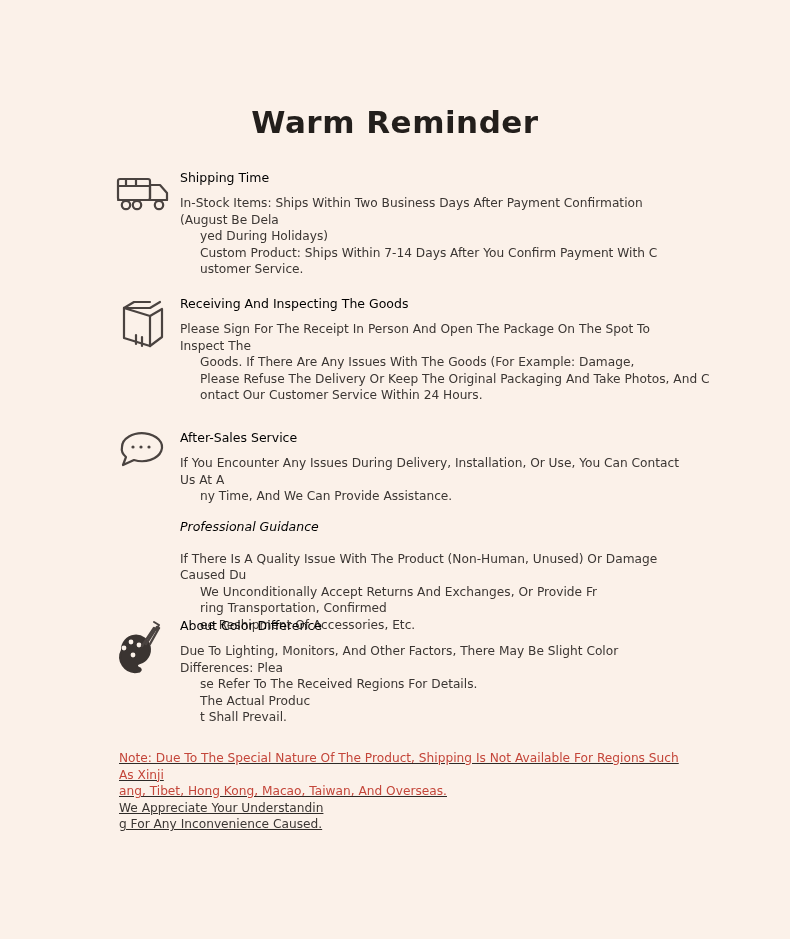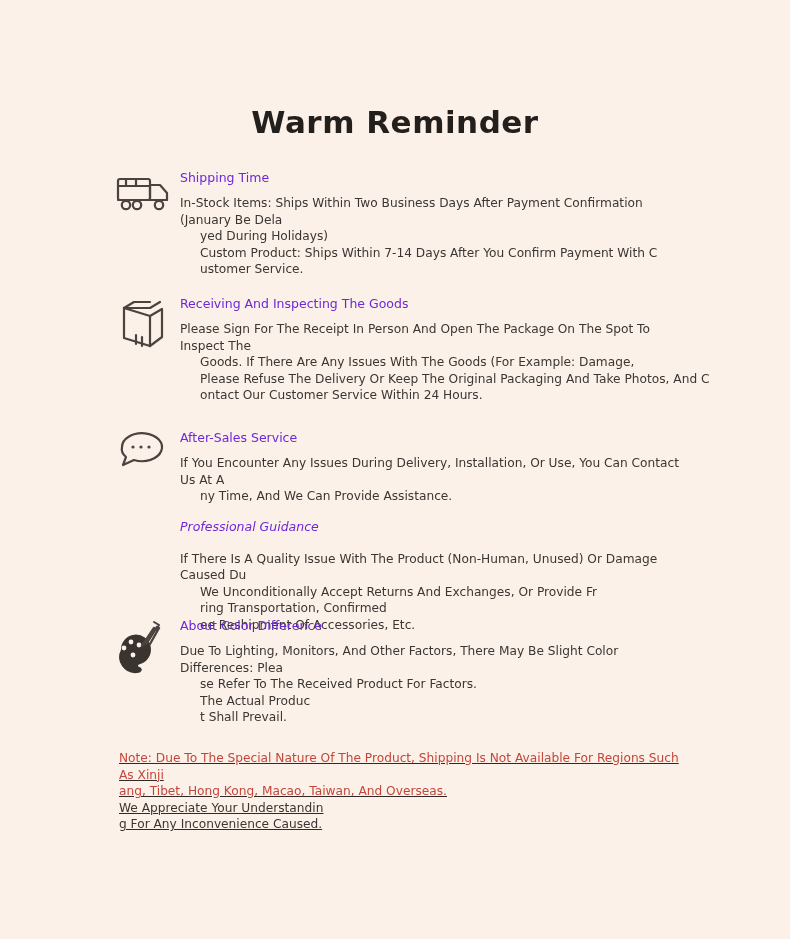--- a/index.html
+++ b/index.html
@@ -41,21 +41,21 @@
     left: 0;
     top: 0;
     width: 64px;
     height: 52px;
   }
   .sec-body {
     margin-left: 68px;
   }
   .sec-head {
     font-size: 12.5px;
-    color: #6d28d9;
+    color: #000000;
     line-height: 16px;
     margin-bottom: 7px;
   }
   .sec-line {
     font-size: 12.2px;
     color: #3b3633;
     line-height: 16.5px;
     width: 510px;
   }
   .sec-line.gap {
@@ -100,21 +100,21 @@
           <line x1="24" y1="9" x2="24" y2="16"></line>
           <line x1="6" y1="30" x2="55" y2="30"></line>
           <circle cx="14" cy="35" r="4.2"></circle>
           <circle cx="25" cy="35" r="4.2"></circle>
           <circle cx="47" cy="35" r="4.2"></circle>
         </g>
       </svg>
     </div>
     <div class="sec-body">
       <div class="sec-head">Shipping Time</div>
-      <div class="sec-line gap">In-Stock Items: Ships Within Two Business Days After Payment Confirmation (January Be Dela</div>
+      <div class="sec-line gap">In-Stock Items: Ships Within Two Business Days After Payment Confirmation (August Be Dela</div>
       <div class="sec-line tight">yed During Holidays)</div>
       <div class="sec-line tight">Custom Product: Ships Within 7-14 Days After You Confirm Payment With C</div>
       <div class="sec-line tight">ustomer Service.</div>
     </div>
   </div>
 
   <div class="section" style="top:296px;">
     <div class="sec-icon">
       <svg width="64" height="58" viewBox="0 0 64 58">
         <g fill="none" stroke="#4a4340" stroke-width="2.2" stroke-linecap="round" stroke-linejoin="round">
@@ -171,21 +171,21 @@
           <path d="M30 28 l12 -18" stroke-width="2.4"></path>
           <path d="M34 26 l11 -17" stroke-width="2.4"></path>
           <path d="M38 26 l9 -16" stroke-width="2.4"></path>
           <path d="M42 4 l5 3 l-3 5"></path>
         </g>
       </svg>
     </div>
     <div class="sec-body">
       <div class="sec-head">About Color Difference</div>
       <div class="sec-line gap">Due To Lighting, Monitors, And Other Factors, There May Be Slight Color Differences: Plea</div>
-      <div class="sec-line tight">se Refer To The Received Product For Factors.</div>
+      <div class="sec-line tight">se Refer To The Received Regions For Details.</div>
       <div class="sec-line tight">The Actual Produc</div>
       <div class="sec-line tight">t Shall Prevail.</div>
     </div>
   </div>
 
   <div class="note">
     <div class="red">Note: Due To The Special Nature Of The Product, Shipping Is Not Available For Regions Such As Xinji</div>
     <div class="red">ang, Tibet, Hong Kong, Macao, Taiwan, And Overseas.</div>
     <div class="dark">We Appreciate Your Understandin</div>
     <div class="dark">g For Any Inconvenience Caused.</div>

